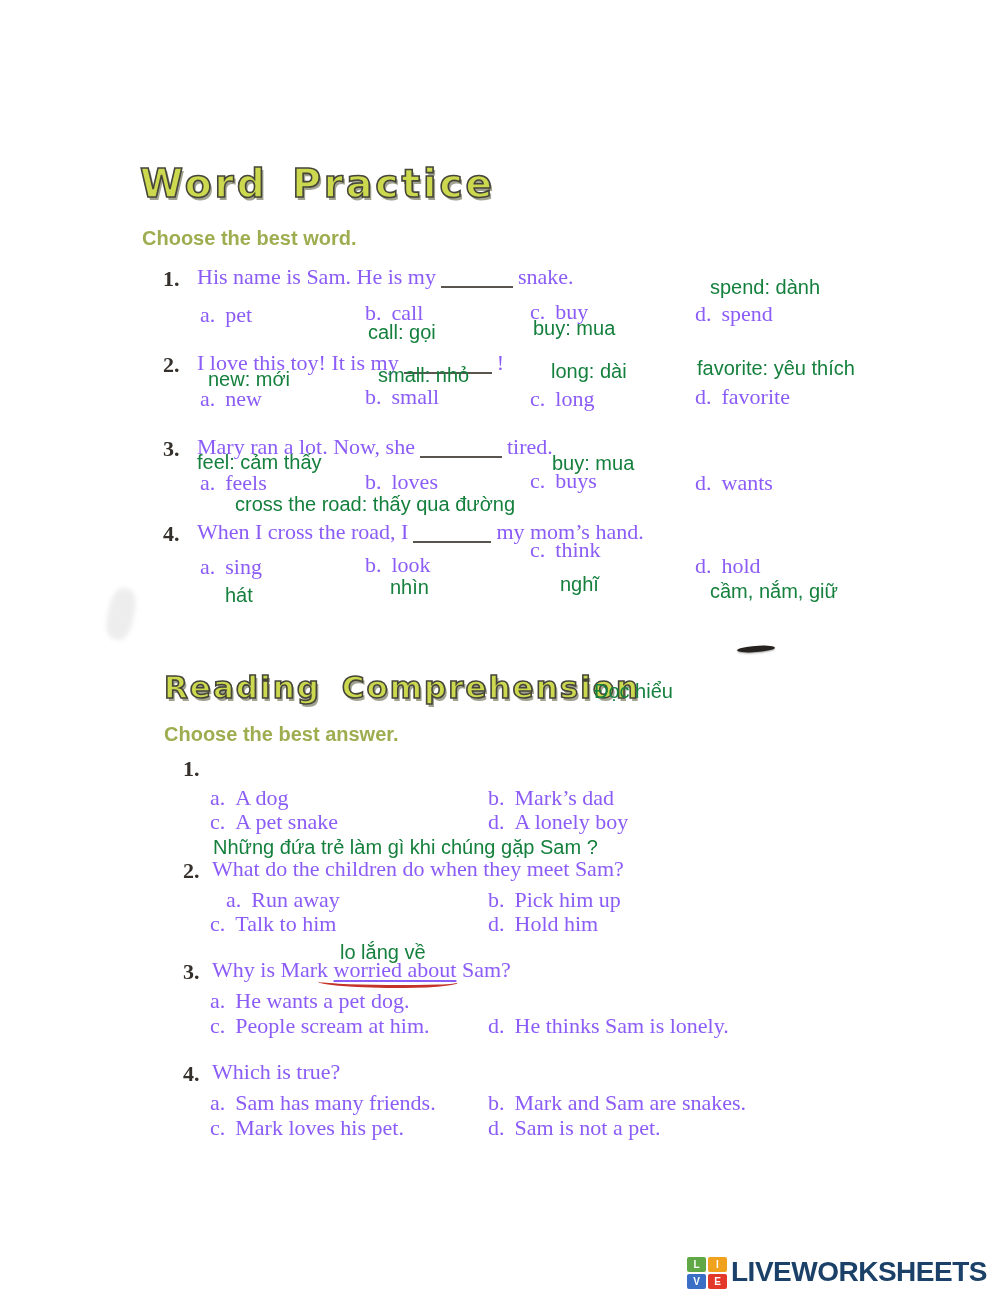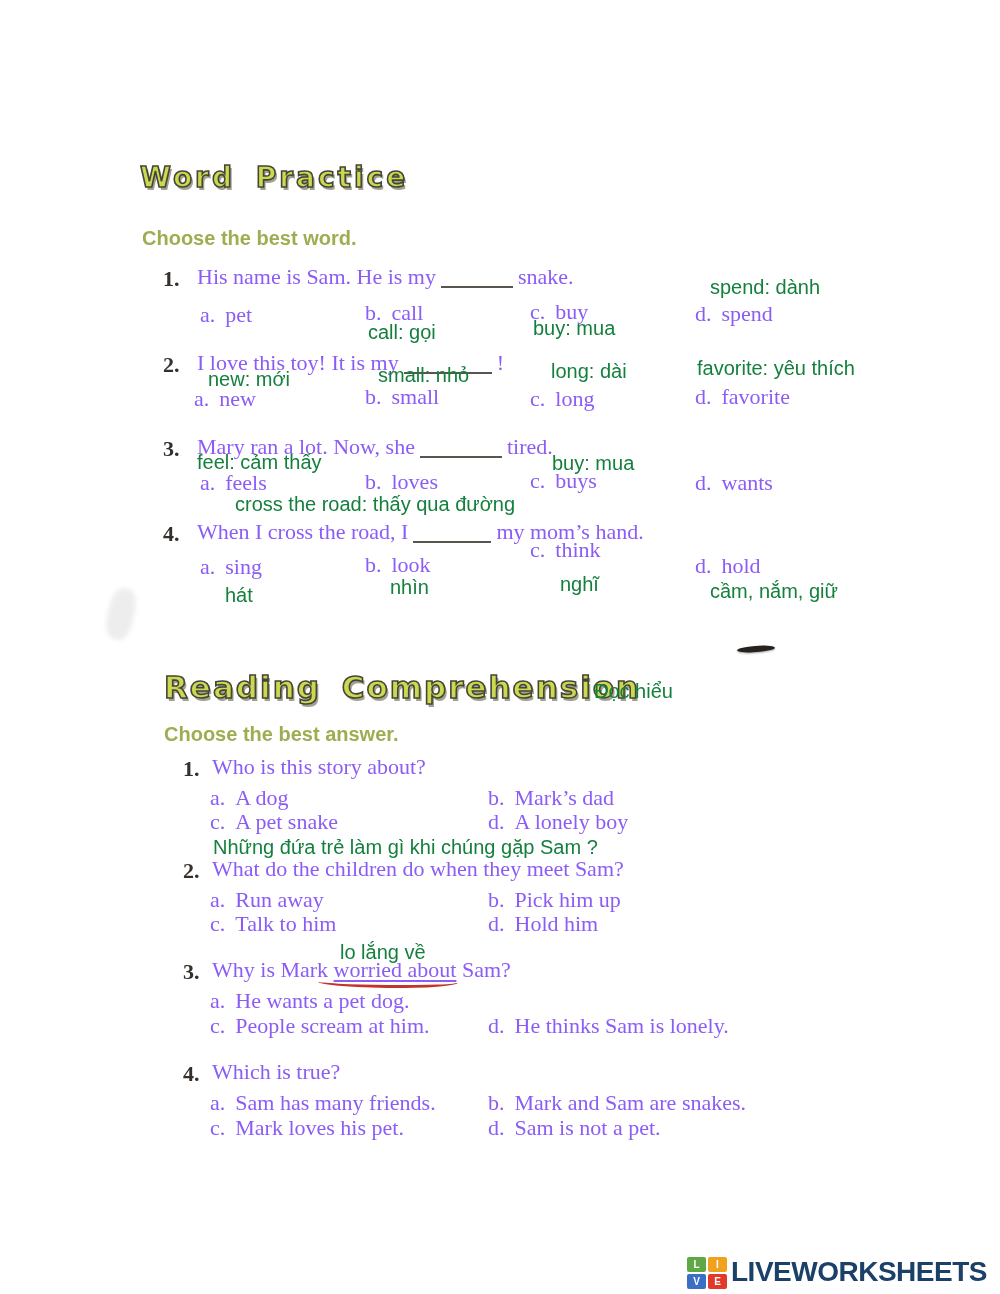--- a/index.html
+++ b/index.html
@@ -11,21 +11,21 @@
   .serif { font-family:"Liberation Serif", serif; font-size:22px; color:#8b5cf6; }
   .qnum  { font-weight:bold; color:#35302b; }
   .ol { margin-right:10px; }
   .red {
     font-family:"Liberation Sans", sans-serif; font-size:20px;
     color:#15803d;
     text-align:right;
   }
   .bubble-title {
     font-family:"DejaVu Sans", sans-serif; font-weight:bold;
-    font-size:28px; letter-spacing:3px; word-spacing:8px;
+    font-size:39px; letter-spacing:3px; word-spacing:8px;
     color:#ccd94f;
     -webkit-text-stroke:1.6px #45453a;
     text-shadow:2px 3px 0 rgba(84,88,52,0.55);
   }
   .bubble-title.small { font-size:31px; letter-spacing:2px; }
   .green-instr {
     font-family:"Liberation Sans", sans-serif; font-weight:bold;
     font-size:20px; color:#9ead50;
   }
   .blank {
@@ -78,21 +78,21 @@
   <span class="abs serif" style="left:695px; top:301px"><span class="ol">d.</span><span>spend</span></span>
   <span class="abs red" style="left:368px; top:321px">call: gọi</span>
   <span class="abs red" style="left:533px; top:317px">buy: mua</span>
 
   <span class="abs serif qnum" style="left:163px; top:352px">2.</span>
   <span class="abs serif" style="left:197px; top:350px"><span>I love this toy! It is my</span><span class="blank" style="width:88px"></span><span>!</span></span>
   <span class="abs red" style="left:208px; top:368px">new: mới</span>
   <span class="abs red" style="left:378px; top:364px">small: nhỏ</span>
   <span class="abs red" style="left:551px; top:360px">long: dài</span>
   <span class="abs red" style="left:697px; top:357px">favorite: yêu thích</span>
-  <span class="abs serif" style="left:194px; top:386px"><span class="ol">a.</span><span>new</span></span>
+  <span class="abs serif" style="left:200px; top:386px"><span class="ol">a.</span><span>new</span></span>
   <span class="abs serif" style="left:365px; top:384px"><span class="ol">b.</span><span>small</span></span>
   <span class="abs serif" style="left:530px; top:386px"><span class="ol">c.</span><span>long</span></span>
   <span class="abs serif" style="left:695px; top:384px"><span class="ol">d.</span><span>favorite</span></span>
 
   <span class="abs serif qnum" style="left:163px; top:436px">3.</span>
   <span class="abs serif" style="left:197px; top:434px"><span>Mary ran a lot. Now, she</span><span class="blank" style="width:82px"></span><span>tired.</span></span>
   <span class="abs red" style="left:197px; top:451px">feel: cảm thấy</span>
   <span class="abs red" style="left:552px; top:452px">buy: mua</span>
   <span class="abs serif" style="left:200px; top:470px"><span class="ol">a.</span><span>feels</span></span>
   <span class="abs serif" style="left:365px; top:469px"><span class="ol">b.</span><span>loves</span></span>
@@ -112,30 +112,29 @@
   <span class="abs red" style="left:710px; top:580px">cầm, nắm, giữ</span>
 
   <div class="ink-mark" style="left:737px; top:646px"></div>
   <div class="smudge" style="left:108px; top:588px"></div>
 
   <div class="abs bubble-title small" style="left:164px; top:670px">Reading Comprehension</div>
   <span class="abs red" style="left:594px; top:680px">Đọc hiểu</span>
   <div class="abs green-instr" style="left:164px; top:723px">Choose the best answer.</div>
 
   <span class="abs serif qnum" style="left:183px; top:756px">1.</span>
-  <span class="abs serif" style="left:212px; top:754px">Who is this story about?</span>
   <span class="abs serif" style="left:210px; top:785px"><span class="ol">a.</span><span>A dog</span></span>
   <span class="abs serif" style="left:488px; top:785px"><span class="ol">b.</span><span>Mark’s dad</span></span>
   <span class="abs serif" style="left:210px; top:809px"><span class="ol">c.</span><span>A pet snake</span></span>
   <span class="abs serif" style="left:488px; top:809px"><span class="ol">d.</span><span>A lonely boy</span></span>
   <span class="abs red" style="left:213px; top:836px">Những đứa trẻ làm gì khi chúng gặp Sam ?</span>
 
   <span class="abs serif qnum" style="left:183px; top:858px">2.</span>
   <span class="abs serif" style="left:212px; top:856px">What do the children do when they meet Sam?</span>
-  <span class="abs serif" style="left:210px; top:887px"><span class="ol">a.</span><span>Run away</span></span>
+  <span class="abs serif" style="left:226px; top:887px"><span class="ol">a.</span><span>Run away</span></span>
   <span class="abs serif" style="left:488px; top:887px"><span class="ol">b.</span><span>Pick him up</span></span>
   <span class="abs serif" style="left:210px; top:911px"><span class="ol">c.</span><span>Talk to him</span></span>
   <span class="abs serif" style="left:488px; top:911px"><span class="ol">d.</span><span>Hold him</span></span>
   <span class="abs red" style="left:340px; top:941px">lo lắng về</span>
 
   <span class="abs serif qnum" style="left:183px; top:959px">3.</span>
   <span class="abs serif" style="left:212px; top:957px"><span>Why is Mark </span><span class="underlined">worried about</span><span> Sam?</span></span>
   <div class="red-arc" style="left:318px; top:976px; width:140px"></div>
   <span class="abs serif" style="left:210px; top:988px"><span class="ol">a.</span><span>He wants a pet dog.</span></span>
   <span class="abs serif" style="left:210px; top:1013px"><span class="ol">c.</span><span>People scream at him.</span></span>

